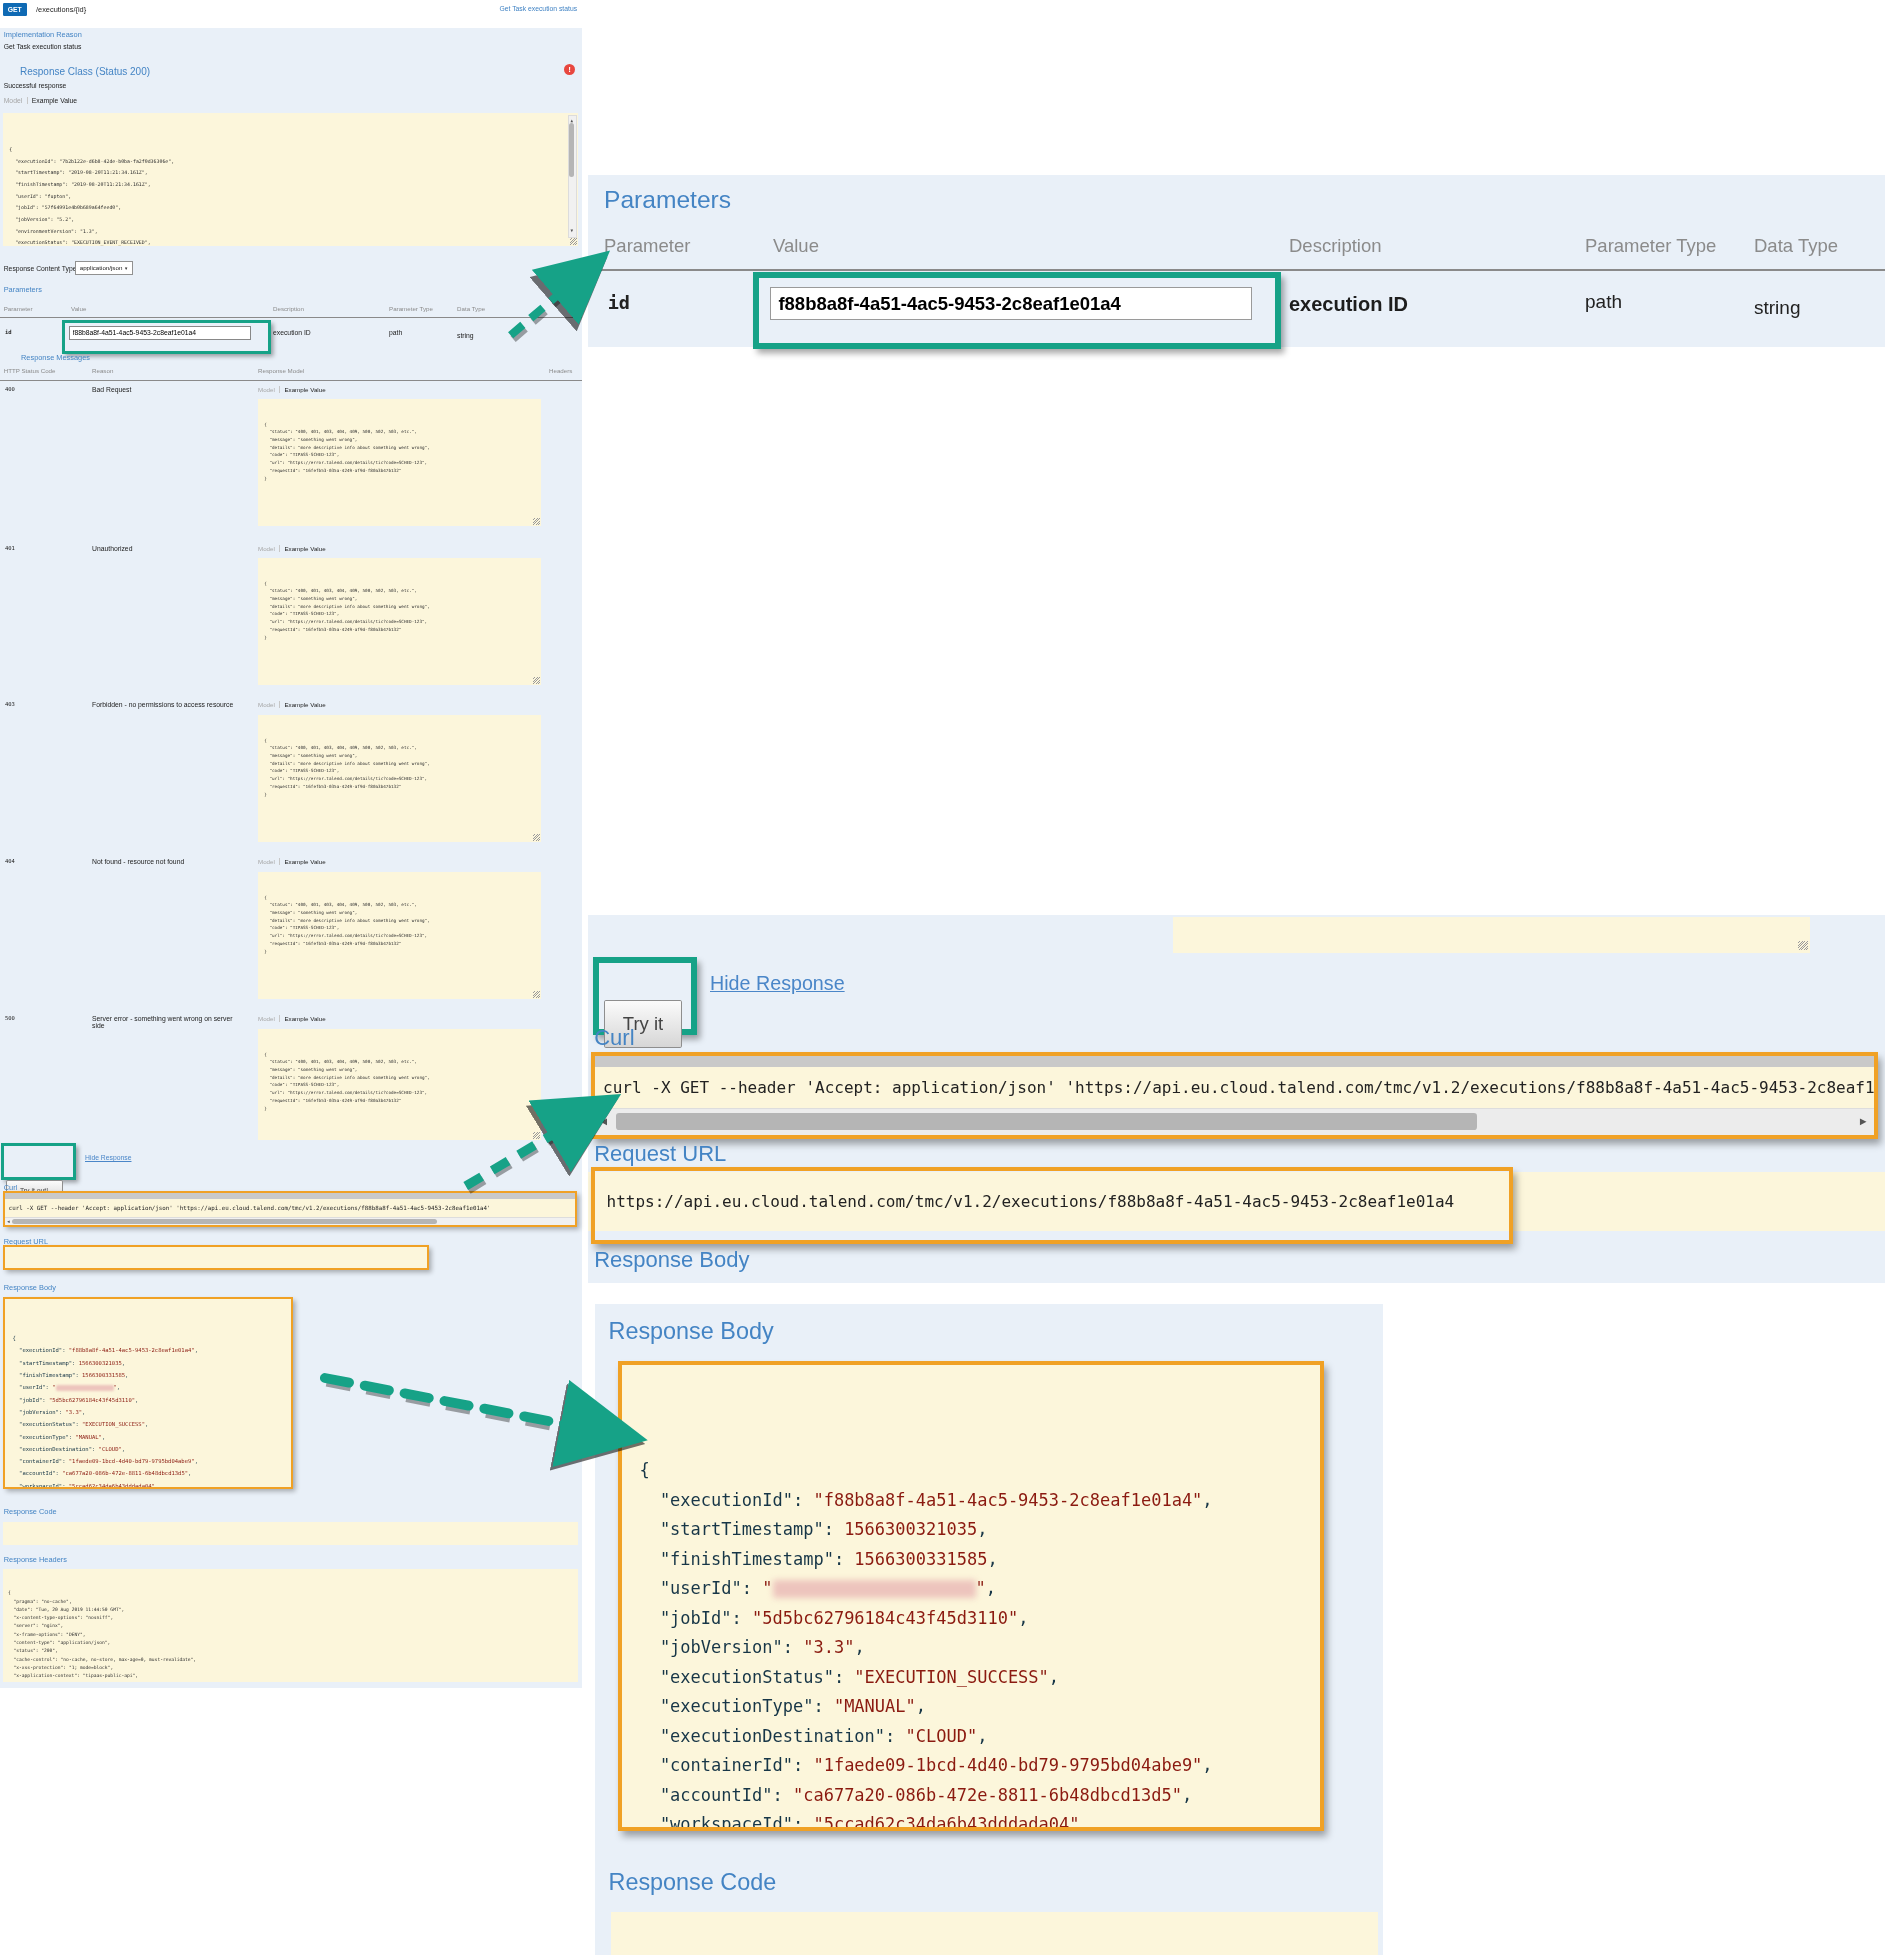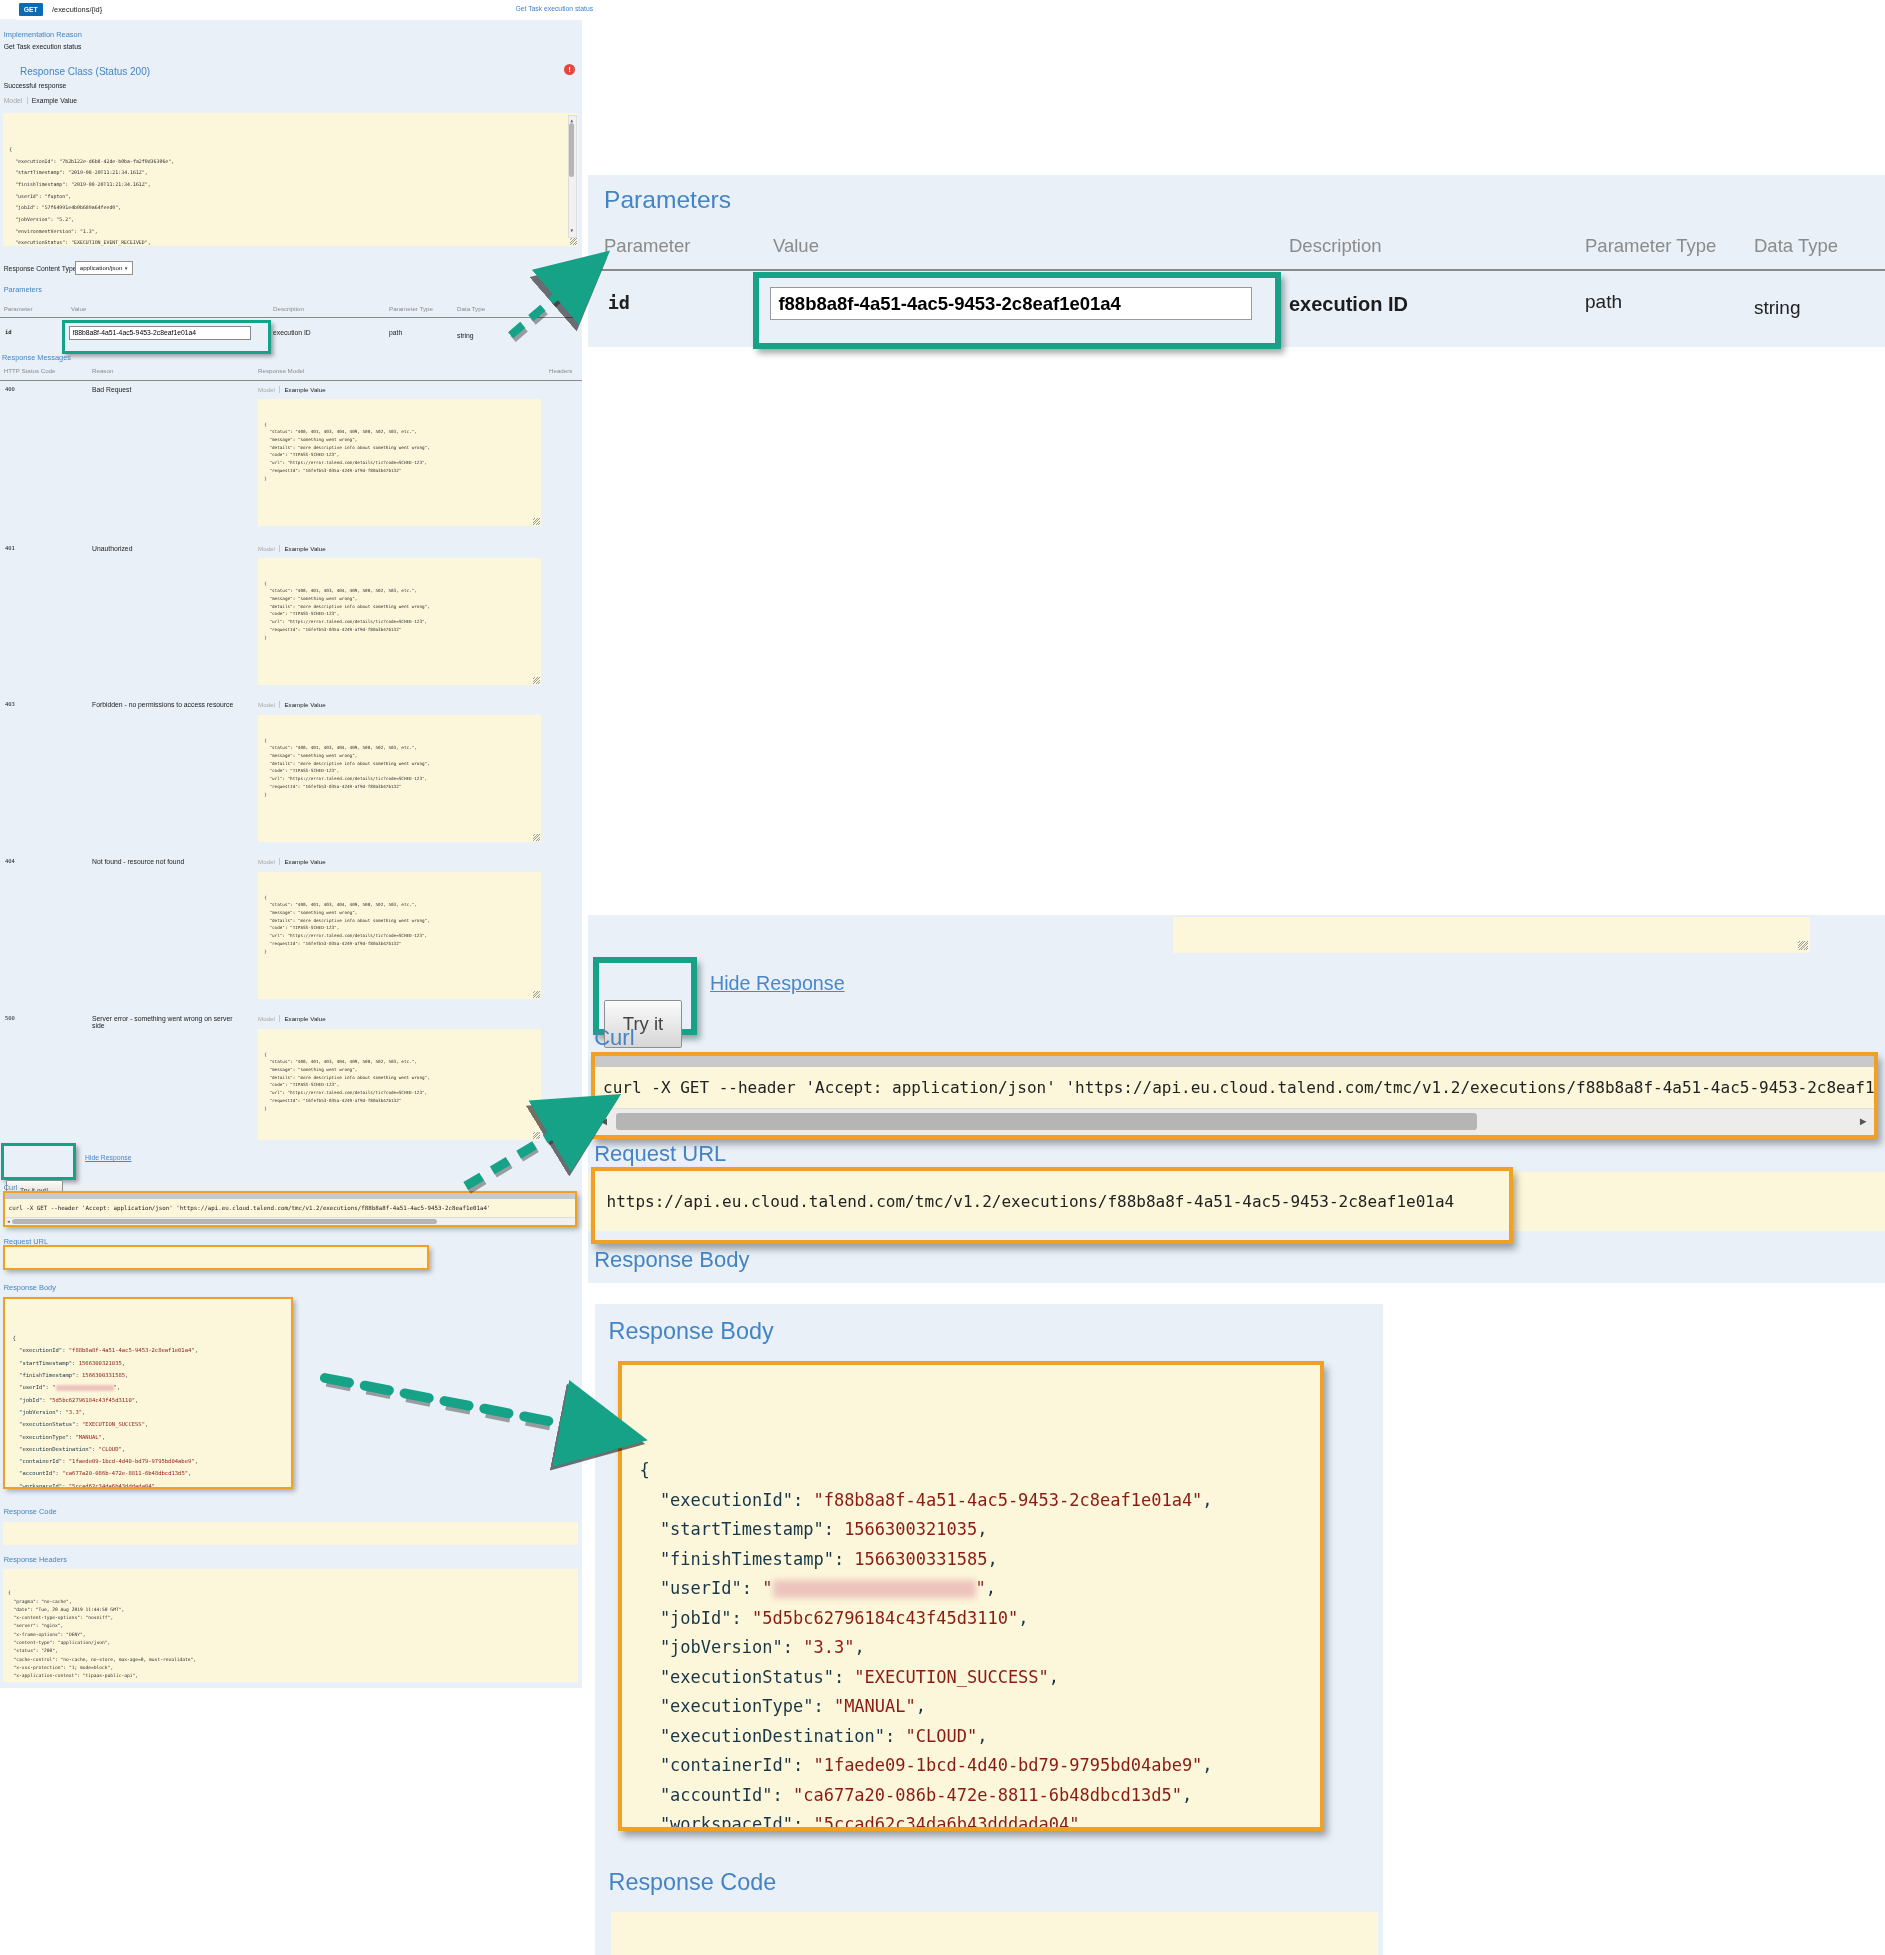--- a/index.html
+++ b/index.html
@@ -36,21 +36,21 @@
   .divline{background:#8a8a8a;}
 </style>
 </head>
 <body>
 
 <div id="canvas">
 
   <div class="abs" style="left:0;top:0;width:582px;height:1687px;background:#fff;">
     <div class="abs panel" style="left:0;top:18.5px;width:582px;height:1669px;"></div>
 
-    <div class="abs" style="left:16px;top:0;width:582px;height:20px;background:#fff;">
+    <div class="abs" style="left:0;top:0;width:582px;height:28px;background:#fff;">
       <div class="abs" style="left:2.5px;top:2.5px;width:24.6px;height:13.5px;background:#0f6ab4;color:#fff;font-size:6.8px;font-weight:bold;text-align:center;line-height:13.5px;border-radius:1.2px;">GET</div>
       <div class="abs" style="left:36px;top:4.9px;font-size:7.4px;color:#222;">/executions/{id}</div>
       <div class="abs" style="right:4.9px;top:4.9px;font-size:6.8px;color:#4183c4;cursor:pointer;">Get Task execution status</div>
     </div>
 
     <div class="abs heading" style="left:3.7px;top:29.5px;font-size:7.4px;">Implementation Reason</div>
     <div class="abs" style="left:3.7px;top:43px;font-size:6.8px;">Get Task execution status</div>
 
     <div class="abs heading" style="left:20px;top:66px;font-size:10px;">Response Class (Status 200)</div>
     <div class="abs" style="left:564px;top:64px;width:11px;height:11px;border-radius:50%;background:#e8473f;color:#fff;font-weight:bold;font-size:8px;text-align:center;line-height:11px;">!</div>
@@ -85,21 +85,21 @@
     <div class="abs colhead" style="left:457px;top:305px;font-size:6.2px;">Data Type</div>
     <div class="abs divline" style="left:0;top:317px;width:582px;height:1.2px;"></div>
 
     <div class="abs mono" style="left:4.9px;top:329px;font-size:5.5px;font-weight:bold;">id</div>
     <div class="abs hl-teal" style="left:62px;top:320px;width:203px;height:28px;"></div>
     <input class="abs" style="left: 69px; top: 326px; width: 182px; height: 13.5px; border: 0.6px solid rgb(136, 136, 136); font-size: 6.8px; padding: 0px 2.5px; box-sizing: border-box;" value="f88b8a8f-4a51-4ac5-9453-2c8eaf1e01a4">
     <div class="abs" style="left:273px;top:329px;font-size:6.8px;">execution ID</div>
     <div class="abs" style="left:389px;top:329px;font-size:6.8px;">path</div>
     <div class="abs" style="left:457px;top:332px;font-size:6.8px;">string</div>
 
-    <div class="abs heading" style="left:2px;top:353px;font-size:7.4px;">Response Messages</div>
+    <div class="abs heading" style="left:21px;top:353px;font-size:7.4px;">Response Messages</div>
     <div class="abs colhead" style="left:3.7px;top:367px;font-size:6.2px;">HTTP Status Code</div>
     <div class="abs colhead" style="left:92px;top:367px;font-size:6.2px;">Reason</div>
     <div class="abs colhead" style="left:258px;top:367px;font-size:6.2px;">Response Model</div>
     <div class="abs colhead" style="left:549px;top:367px;font-size:6.2px;">Headers</div>
     <div class="abs divline" style="left:0;top:380px;width:582px;height:1.2px;"></div>
 
     <div class="abs mono" style="left:4.9px;top:386px;font-size:5.5px;">400</div>
     <div class="abs" style="left:92px;top:386px;width:154px;font-size:6.8px;">Bad Request</div>
     <div class="abs" style="left:258px;top:386px;font-size:6.2px;"><span class="tab-model">Model</span><span class="tab-example">Example Value</span></div>
     <div class="abs codebox mono mono-dark" style="left:258px;top:399px;width:283px;height:127px;font-size:4.3px;line-height:7.7px;padding:6.2px 0 0 6.2px;box-sizing:border-box;">

